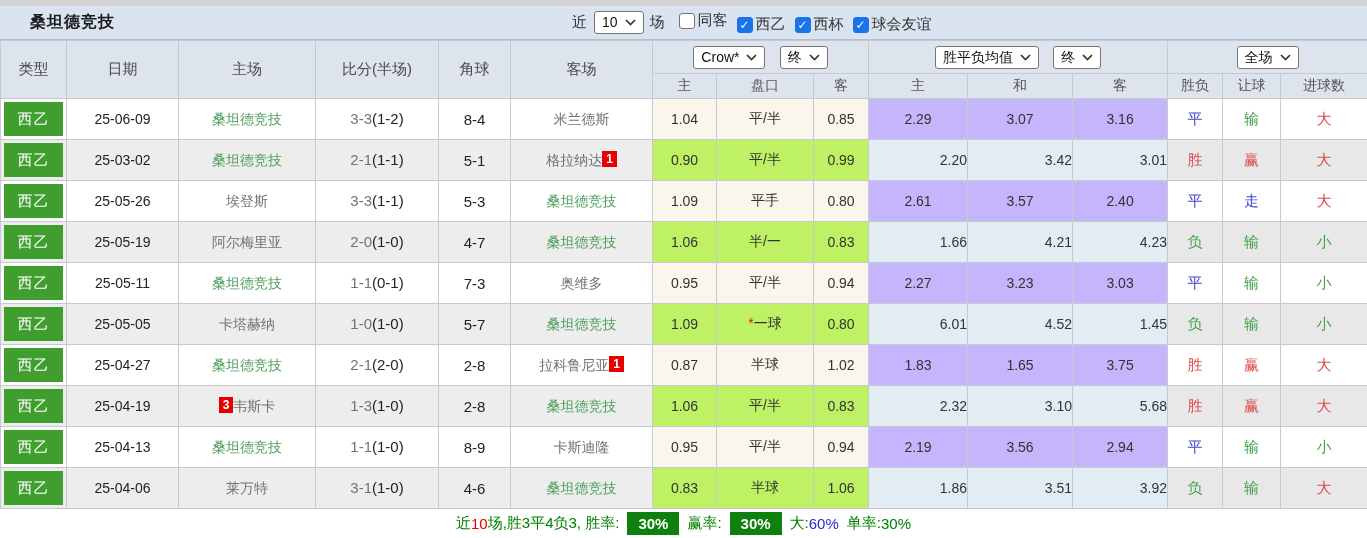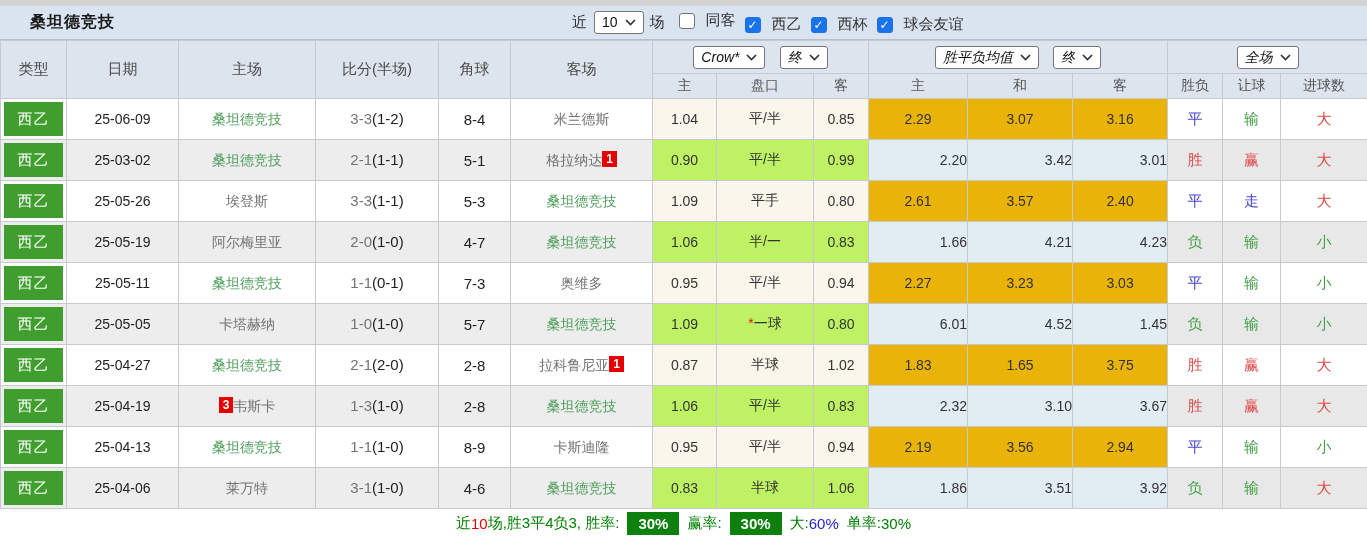--- a/index.html
+++ b/index.html
@@ -21,37 +21,37 @@
     display:flex; align-items:center; font-size:15px; color:#333;
   }
   .filters > span { margin-right:5px; }
   .select {
     display:inline-flex; align-items:center; gap:7px; background:#fff;
     border:1px solid #767676; border-radius:3px; padding:2px 7px;
     font-size:14px; color:#111; cursor:default; line-height:17px; white-space:nowrap;
   }
   .filters .select { margin:0 6px 0 2px; }
   .chev { flex:0 0 auto; }
-  .cb { display:inline-flex; align-items:center; margin-left:9px; cursor:default;gap:8px; }
+  .cb { display:inline-flex; align-items:center; margin-left:9px; cursor:default; }
   .cb .box {
     width:16px; height:16px; border-radius:3px; margin-right:3px;
     display:inline-flex; align-items:center; justify-content:center;
     font-size:12px; font-weight:bold;
   }
   .box.on  { background:#1a73e8; border:1px solid #1a73e8; color:#fff; }
   .box.off { background:#fff;    border:1px solid #757575; color:transparent; }
   .cblbl { font-size:15px; color:#333; }
 
   
   table { border-collapse:collapse; width:1367px; table-layout:fixed; }
   th,td { border:1px solid #c6c9ce; text-align:center; padding:0; white-space:nowrap; overflow:hidden; }
   thead th { background:#dde4ee; color:#4a4a4a; font-weight:normal; }
   .hrow1 th { height:33px; font-size:15px; }
   .hrow2 th { height:25px; font-size:14px; color:#555; }
-  .grp .select { margin:0 5px;font-style:italic; }
+  .grp .select { margin:0 5px; }
   tbody tr { height:41px; }
 
   .type-cell { padding:2px 3px; }
   .league-badge {
     display:block; background:#3f9e2d; color:#fff; font-size:15px;
     line-height:34px; letter-spacing:1px;
   }
   .c-date { font-size:14px; color:#222; }
   .team-name { font-size:14px; color:#737373; text-decoration:none; }
   .team-name.self { color:#4f9e5c; }
@@ -66,21 +66,21 @@
   .star { color:#e81212; }
   .res-cell { font-size:15px; }
   .c-red   { color:#e04848; }
   .c-blue  { color:#4545cc; }
   .c-green { color:#43a047; }
 
   tr.odd  .g-left { background:#ffffff; }
   tr.even .g-left { background:#ededed; }
   tr.odd  .g-crow { background:#fbf6eb; }
   tr.even .g-crow { background:#bef264; }
-  tr.odd  .g-avg  { background:#eab308; }
+  tr.odd  .g-avg  { background:#c4b5fd; }
   tr.even .g-avg  { background:#e2ecf3;text-align:right; }
   tr.odd  .g-res  { background:#ffffff; }
   tr.even .g-res  { background:#e8e8e8; }
 
   
   .summary {
     height:29px; background:#fff; display:flex; align-items:center; justify-content:center;
     font-size:15px; color:#008000;
   }
   .summary .red  { color:#e60000; }
@@ -336,21 +336,21 @@
         <td class="g-left c-date">25-04-19</td>
         <td class="g-left team-cell"><span class="num-badge">3</span><span class="team-name">韦斯卡</span></td>
         <td class="g-left score-cell"><span class="score-ft">1-3</span><span class="score-ht">(1-0)</span></td>
         <td class="g-left corners-cell">2-8</td>
         <td class="g-left team-cell"><span class="team-name self">桑坦德竞技</span></td>
         <td class="g-crow odds-cell">1.06</td>
         <td class="g-crow handicap-cell"><span>平/半</span></td>
         <td class="g-crow odds-cell">0.83</td>
         <td class="g-avg avg-cell">2.32</td>
         <td class="g-avg avg-cell">3.10</td>
-        <td class="g-avg avg-cell">3.67</td>
+        <td class="g-avg avg-cell">5.68</td>
         <td class="g-res res-cell c-red">胜</td>
         <td class="g-res res-cell c-red">赢</td>
         <td class="g-res res-cell c-red">大</td>
       </tr>
       <tr class="odd">
         <td class="g-left type-cell">
           <span class="league-badge">西乙</span>
         </td>
         <td class="g-left c-date">25-04-13</td>
         <td class="g-left team-cell"><span class="team-name self">桑坦德竞技</span></td>

